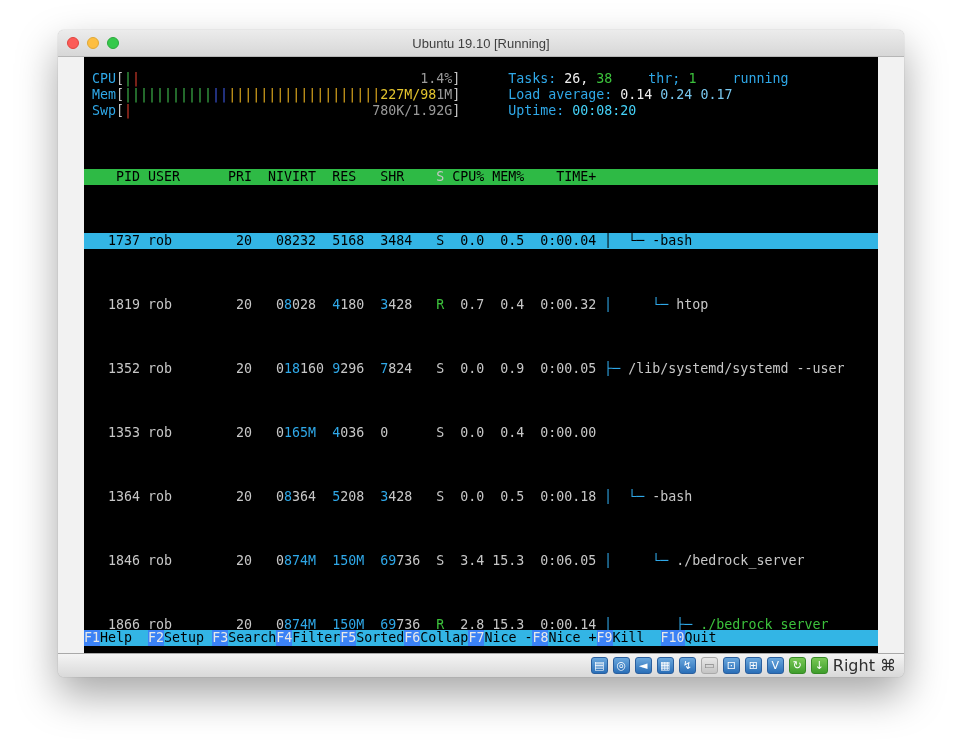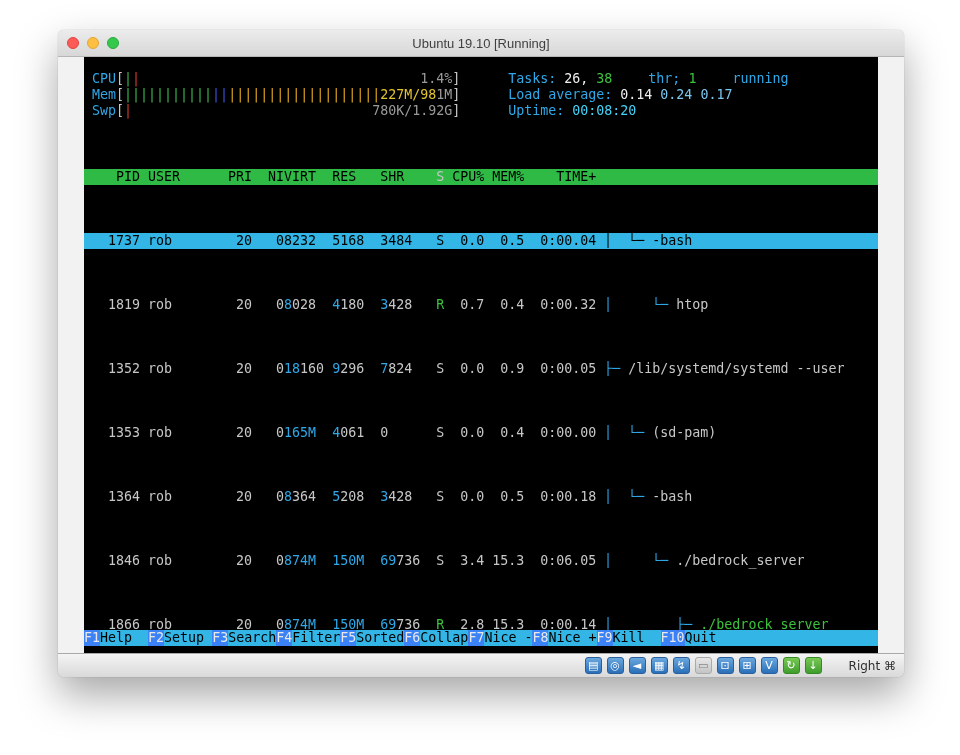--- a/index.html
+++ b/index.html
@@ -53,21 +53,21 @@
   .fkey{color:#e8e8e8;background:#3b82f6;}
   .flabel{color:#000;background:#33b5e5;}
   .ffill{flex:1;background:#33b5e5;}
   .statusbar{height:23px;border-top:1px solid #a9a9a9;background:linear-gradient(#f4f4f4,#d9d9d9);
     display:flex;align-items:center;justify-content:flex-end;padding-right:8px;gap:5px;}
   .vbicon{width:17px;height:17px;border-radius:3px;display:inline-flex;align-items:center;justify-content:center;
     font-family:"DejaVu Sans", sans-serif;font-size:11px;color:#fff;}
   .vbicon.blue{background:linear-gradient(#6aa7dd,#2a6fb8);border:1px solid #2a5f9e;box-sizing:border-box;}
   .vbicon.gray{background:linear-gradient(#e8e8e8,#c4c4c4);border:1px solid #aaa;color:#888;box-sizing:border-box;}
   .vbicon.green{background:linear-gradient(#79c955,#3f9d2c);border:1px solid #368a25;box-sizing:border-box;}
-  .hostkey{font-size:12px;color:#2e2e2e;margin-left:22px;font-family:"DejaVu Sans", sans-serif;}
+  .hostkey{font-size:16px;color:#2e2e2e;margin-left:0;font-family:"DejaVu Sans", sans-serif;}
 </style>
 </head>
 <body>
 
 <div class="window">
   <div class="titlebar">
     <div class="lights">
       <span class="light red"></span>
       <span class="light yellow"></span>
       <span class="light green"></span>
@@ -138,27 +138,26 @@
     <span class="f time">0:00.05</span>
     <span class="f cmd"><span class="tree">├─ </span><span class="ctext">/lib/systemd/systemd --user</span></span>
   </div>
 
   <div class="prow">
     <span class="f pid">1353</span>
     <span class="f user">rob</span>
     <span class="f pri">20</span>
     <span class="f ni">0</span>
     <span class="f virt"><span class="hi">165M</span><span></span></span>
-    <span class="f res"><span class="hi">4</span><span>061</span></span>
+    <span class="f res"><span class="hi">4</span><span>036</span></span>
     <span class="f shr"><span class="hi"></span><span>0</span></span>
     <span class="f s">S</span>
     <span class="f cpu">0.0</span>
     <span class="f mem">0.4</span>
     <span class="f time">0:00.00</span>
-    <span class="f cmd"><span class="tree">│  └─ </span><span class="ctext">(sd-pam)</span></span>
   </div>
 
   <div class="prow">
     <span class="f pid">1364</span>
     <span class="f user">rob</span>
     <span class="f pri">20</span>
     <span class="f ni">0</span>
     <span class="f virt"><span class="hi">8</span><span>364</span></span>
     <span class="f res"><span class="hi">5</span><span>208</span></span>
     <span class="f shr"><span class="hi">3</span><span>428</span></span>

